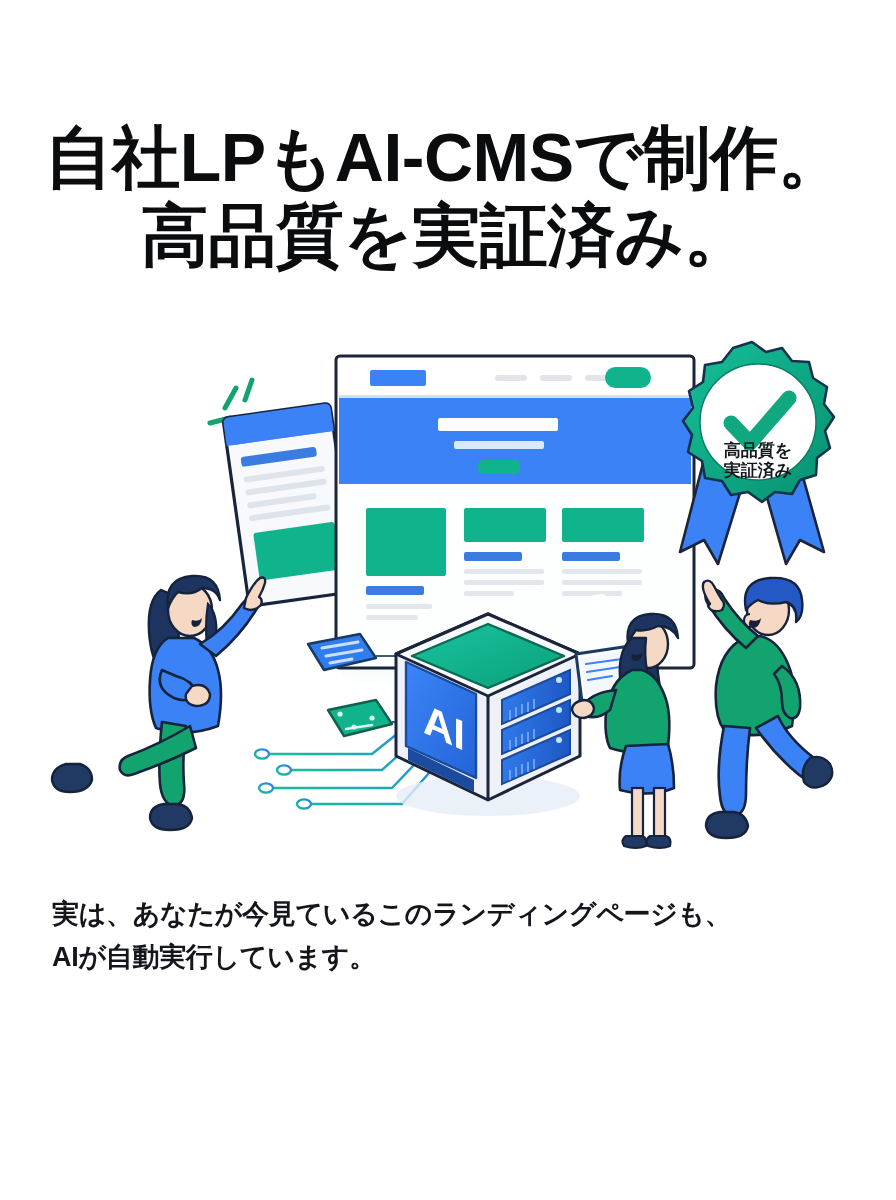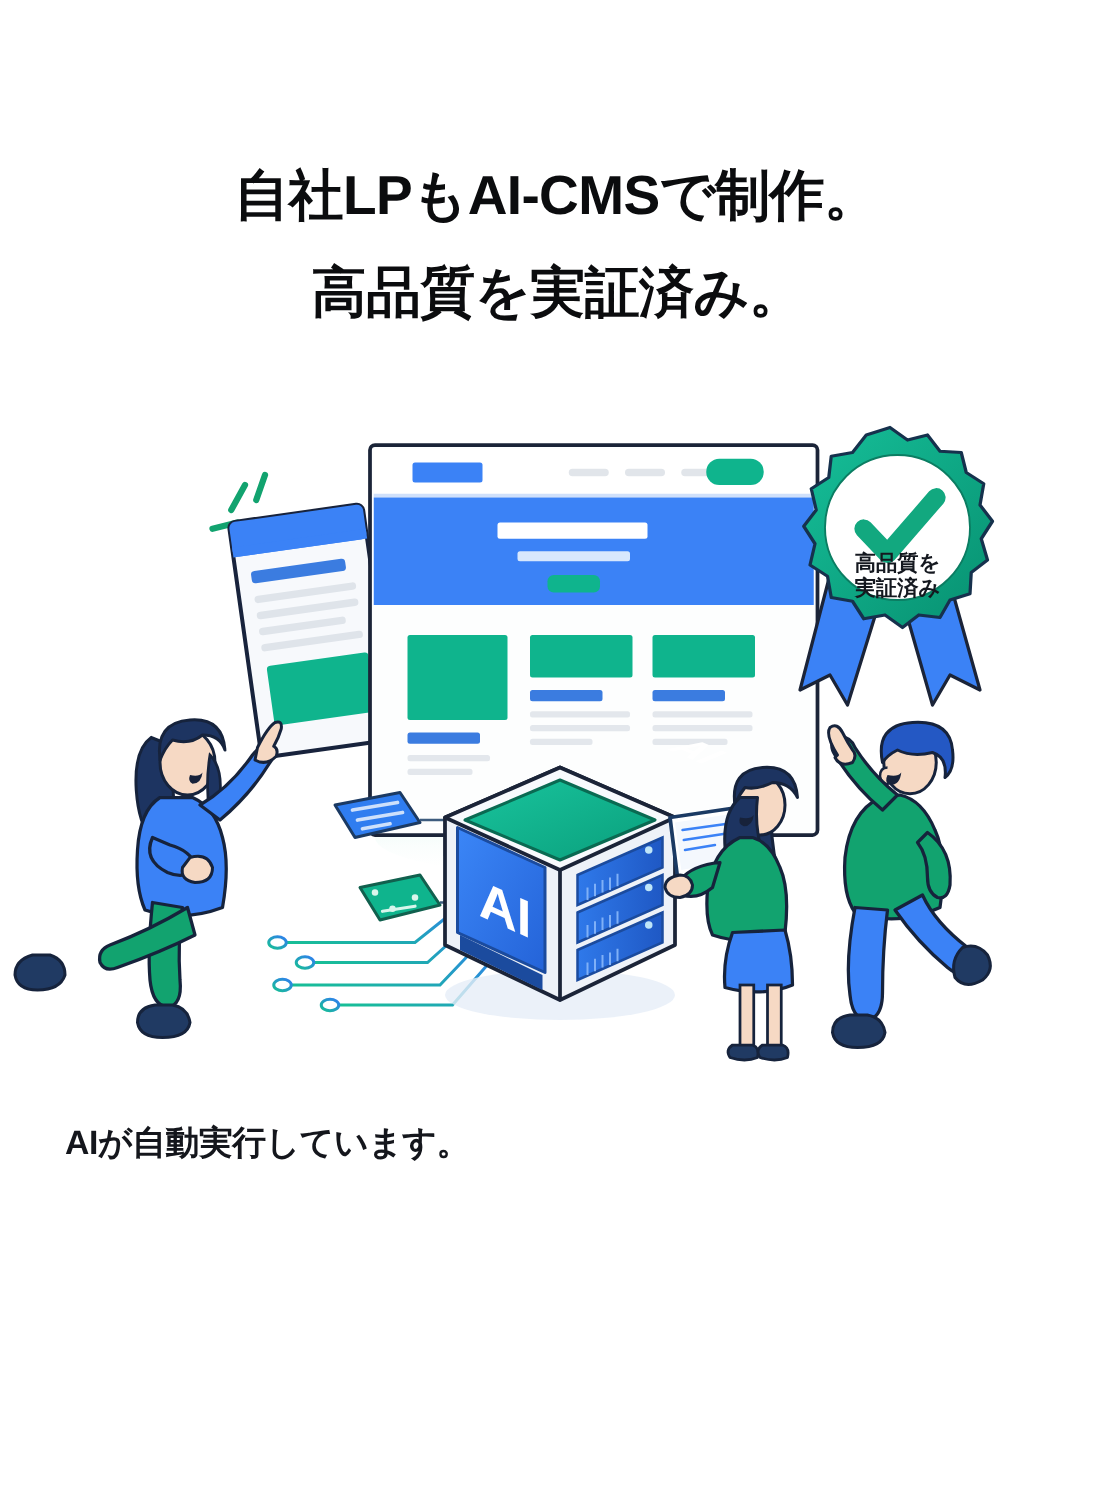--- a/index.html
+++ b/index.html
@@ -21,37 +21,38 @@
   
   .headline {
     position: absolute;
     left: 0;
     top: 118px;
     width: 896px;
     text-align: center;
     padding: 0 40px;
   }
   .headline-line {
-    font-size: 44px;
+    font-size: 68px;
     line-height: 78px;
     font-weight: 700;
     letter-spacing: -0.5px;
     color: #0b0c0e;
     white-space: nowrap;
   }
   .headline-line.l1 { margin-left: -6px; }
   .headline-line.l2 { margin-left: -4px; text-align: center; }
 
   
   .illustration {
     position: absolute;
     left: 0;
     top: 318px;
     width: 748px;
     height: 560px;
+    padding-left: 40px;
   }
 
   .illustration svg { display: block; }
 
   
   .body-copy {
     position: absolute;
     left: 52px;
     top: 893px;
     width: 800px;
@@ -362,14 +363,15 @@
     <path d="M684 408 q-8 42 -4 70 q2 20 14 20 q12 -2 12 -22 q0 -34 4 -66 Z" fill="#3b82f6" stroke="#16233c" stroke-width="2.6" stroke-linejoin="round"></path>
     <path d="M716 410 q18 26 42 46 q12 10 20 2 q6 -10 -4 -18 q-26 -20 -36 -42 Z" fill="#3b82f6" stroke="#16233c" stroke-width="2.6" stroke-linejoin="round"></path>
 
     <path d="M680 494 q-14 2 -14 14 q2 12 20 12 q20 0 22 -12 q-2 -12 -14 -14 Z" fill="#203a63" stroke="#16233c" stroke-width="2.4" stroke-linejoin="round"></path>
     <path d="M770 440 q12 -4 20 6 q6 12 -4 20 q-14 8 -22 -2 q-4 -14 6 -24 Z" fill="#203a63" stroke="#16233c" stroke-width="2.4" stroke-linejoin="round"></path>
   </g>
 </svg>
 </div>
 
 <div class="body-copy">
+  <div class="body-line">実は、あなたが今見ているこのランディングページも、</div>
   <div class="body-line">AIが自動実行しています。</div>
 </div>
 
 </body></html>

